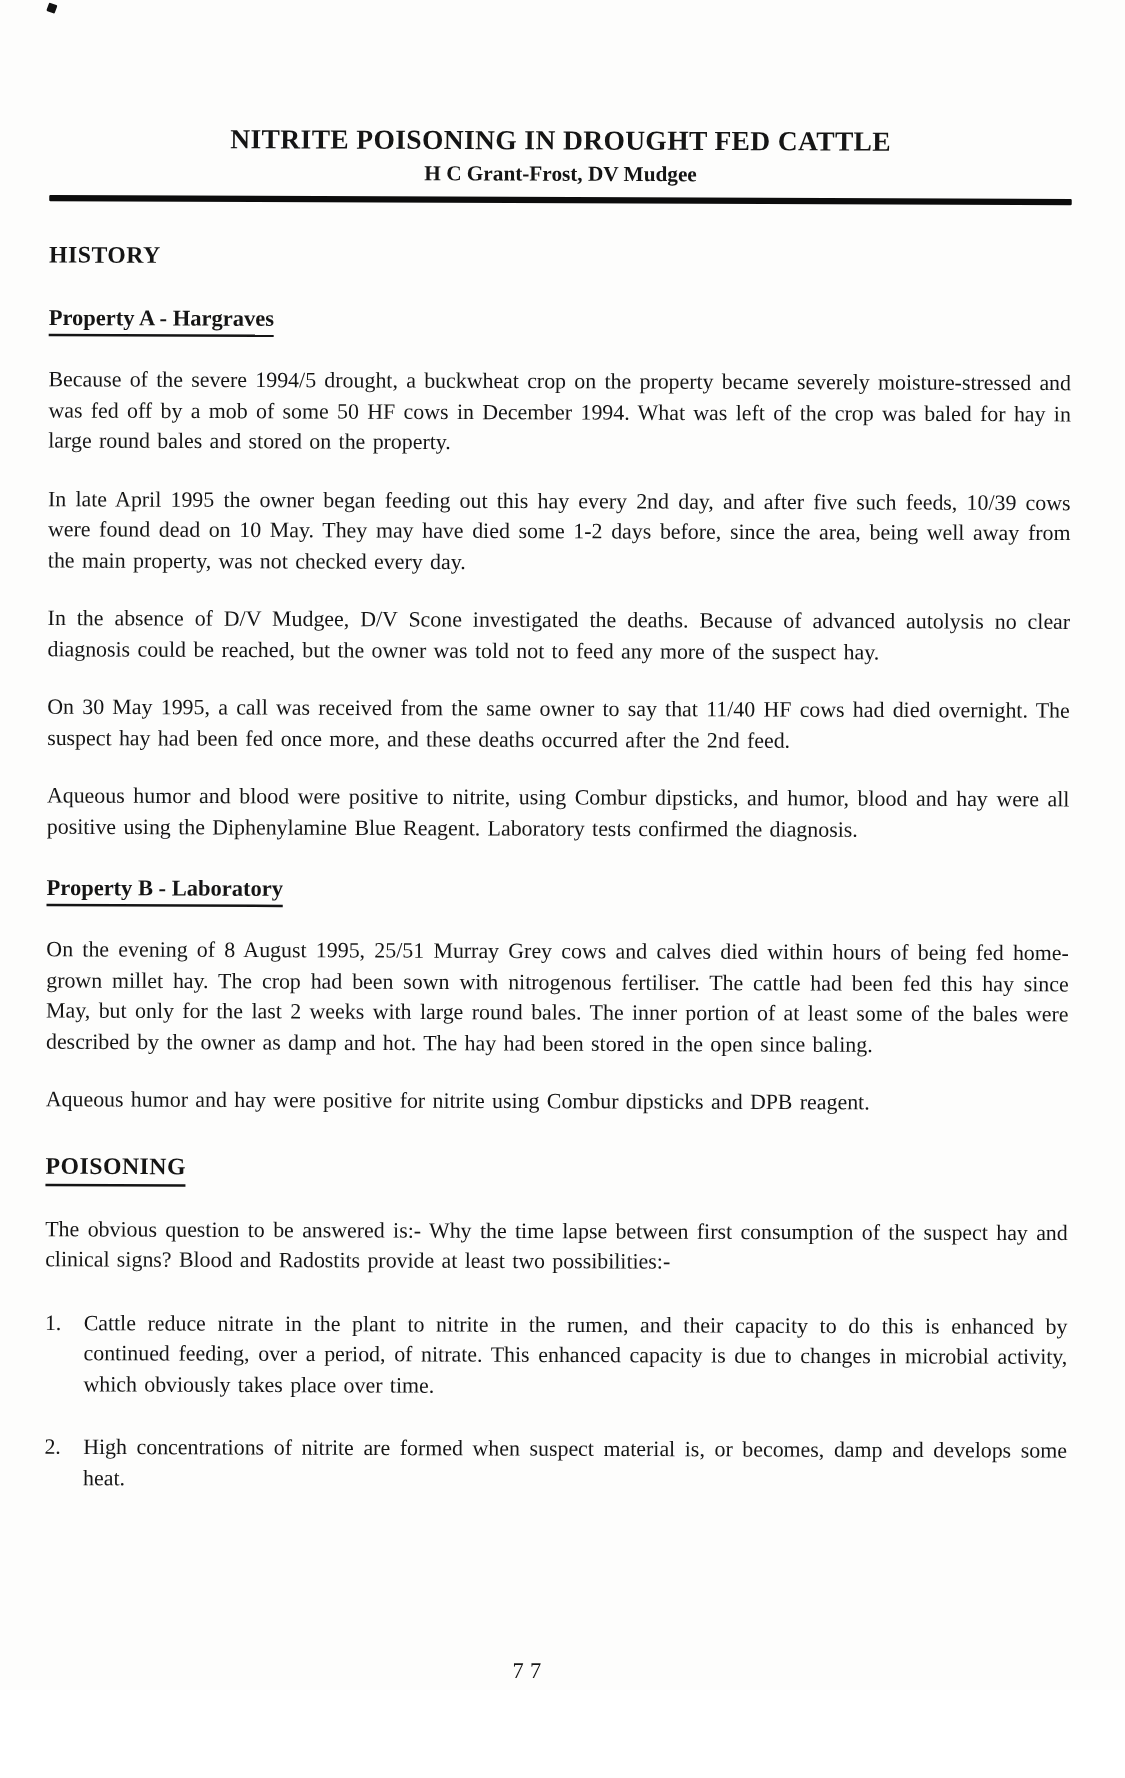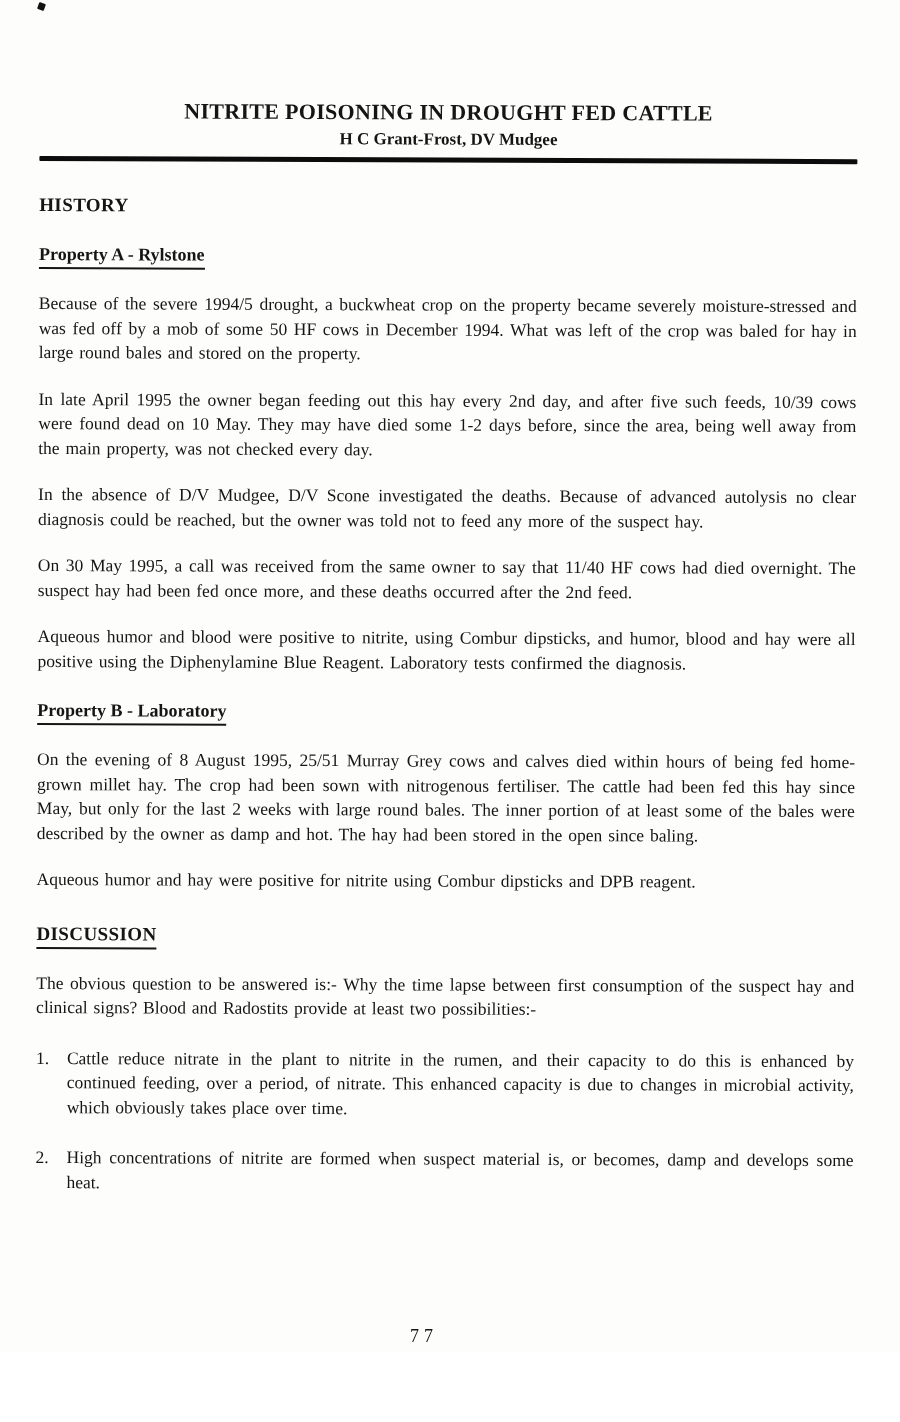--- a/index.html
+++ b/index.html
@@ -116,38 +116,38 @@
 
   <div class="content">
 
     <div class="doc-title">NITRITE POISONING IN DROUGHT FED CATTLE</div>
     <div class="byline">H C Grant-Frost, DV Mudgee</div>
     <div class="rule"></div>
 
     <div class="section-heading">HISTORY</div>
 
     <div class="sub-heading">
-      <span class="underlined">Property A - Rylstone</span>
+      <span class="underlined">Property A - Hargraves</span>
     </div>
 
     <p class="body-para">Because of the severe 1994/5 drought, a buckwheat crop on the property became severely moisture-stressed and was fed off by a mob of some 50 HF cows in December 1994.  What was left of the crop was baled for hay in large round bales and stored on the property.</p>
     <p class="body-para">In late April 1995 the owner began feeding out this hay every 2nd day, and after five such feeds, 10/39 cows were found dead on 10 May.  They may have died some 1-2 days before, since the area, being well away from the main property, was not checked every day.</p>
     <p class="body-para">In the absence of D/V Mudgee, D/V Scone investigated the deaths. Because of advanced autolysis no clear diagnosis could be reached, but the owner was told not to feed any more of the suspect hay.</p>
     <p class="body-para">On 30 May 1995, a call was received from the same owner to say that 11/40 HF cows had died overnight.  The suspect hay had been fed once more, and these deaths occurred after the 2nd feed.</p>
     <p class="body-para">Aqueous humor and blood were positive to nitrite, using Combur dipsticks, and humor, blood and hay were all positive using the Diphenylamine Blue Reagent.  Laboratory tests confirmed the diagnosis.</p>
 
     <div class="sub-heading">
       <span class="underlined">Property B - Laboratory</span>
     </div>
 
     <p class="body-para">On the evening of 8 August 1995, 25/51 Murray Grey cows and calves died within hours of being fed home-grown millet hay.  The crop had been sown with nitrogenous fertiliser.  The cattle had been fed this hay since May, but only for the last 2 weeks with large round bales.  The inner portion of at least some of the bales were described by the owner as damp and hot.  The hay had been stored in the open since baling.</p>
     <p class="body-para">Aqueous humor and hay were positive for nitrite using Combur dipsticks and DPB reagent.</p>
 
     <div class="section-heading" style="margin-top:30px;">
-      <span class="underlined">DISCUSSION</span>
+      <span class="underlined">POISONING</span>
     </div>
 
     <p class="body-para">The obvious question to be answered is:- Why the time lapse between first consumption of the suspect hay and clinical signs?  Blood and Radostits provide at least two possibilities:-</p>
 
     <div class="numbered-item">
       <span class="num">1.</span>
       <span class="txt">Cattle reduce nitrate in the plant to nitrite in the rumen, and their capacity to do this is enhanced by continued feeding, over a period, of nitrate.  This enhanced capacity is due to changes in microbial activity, which obviously takes place over time.</span>
     </div>
 
     <div class="numbered-item">

